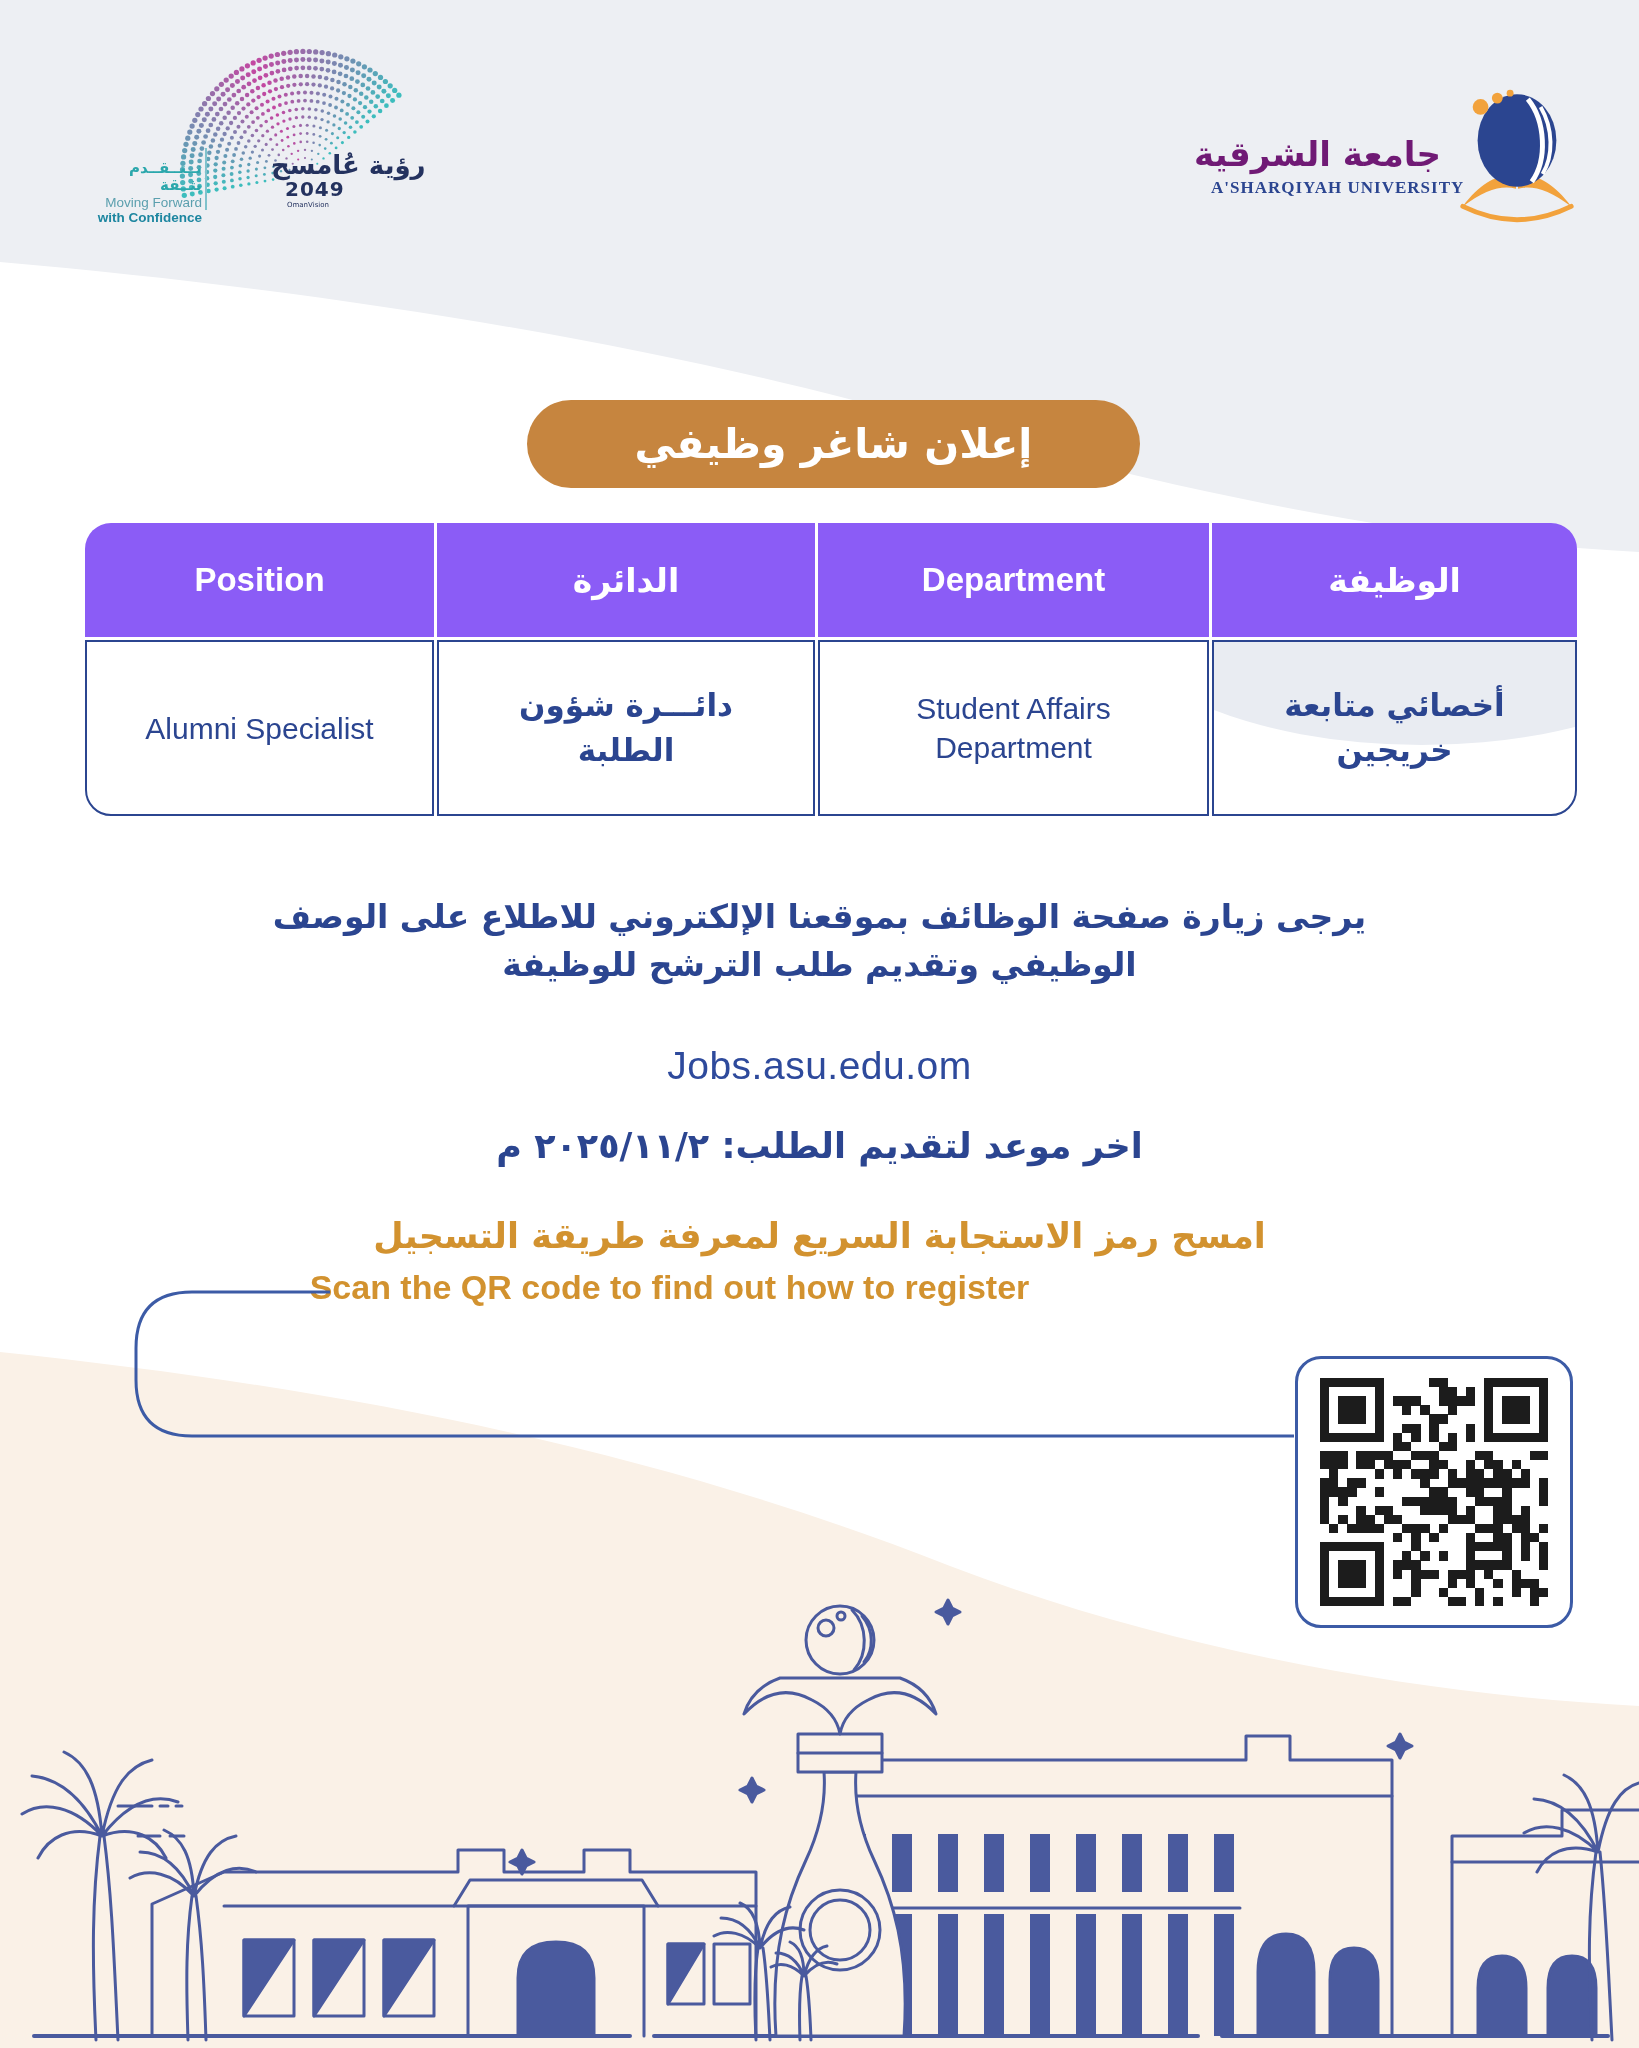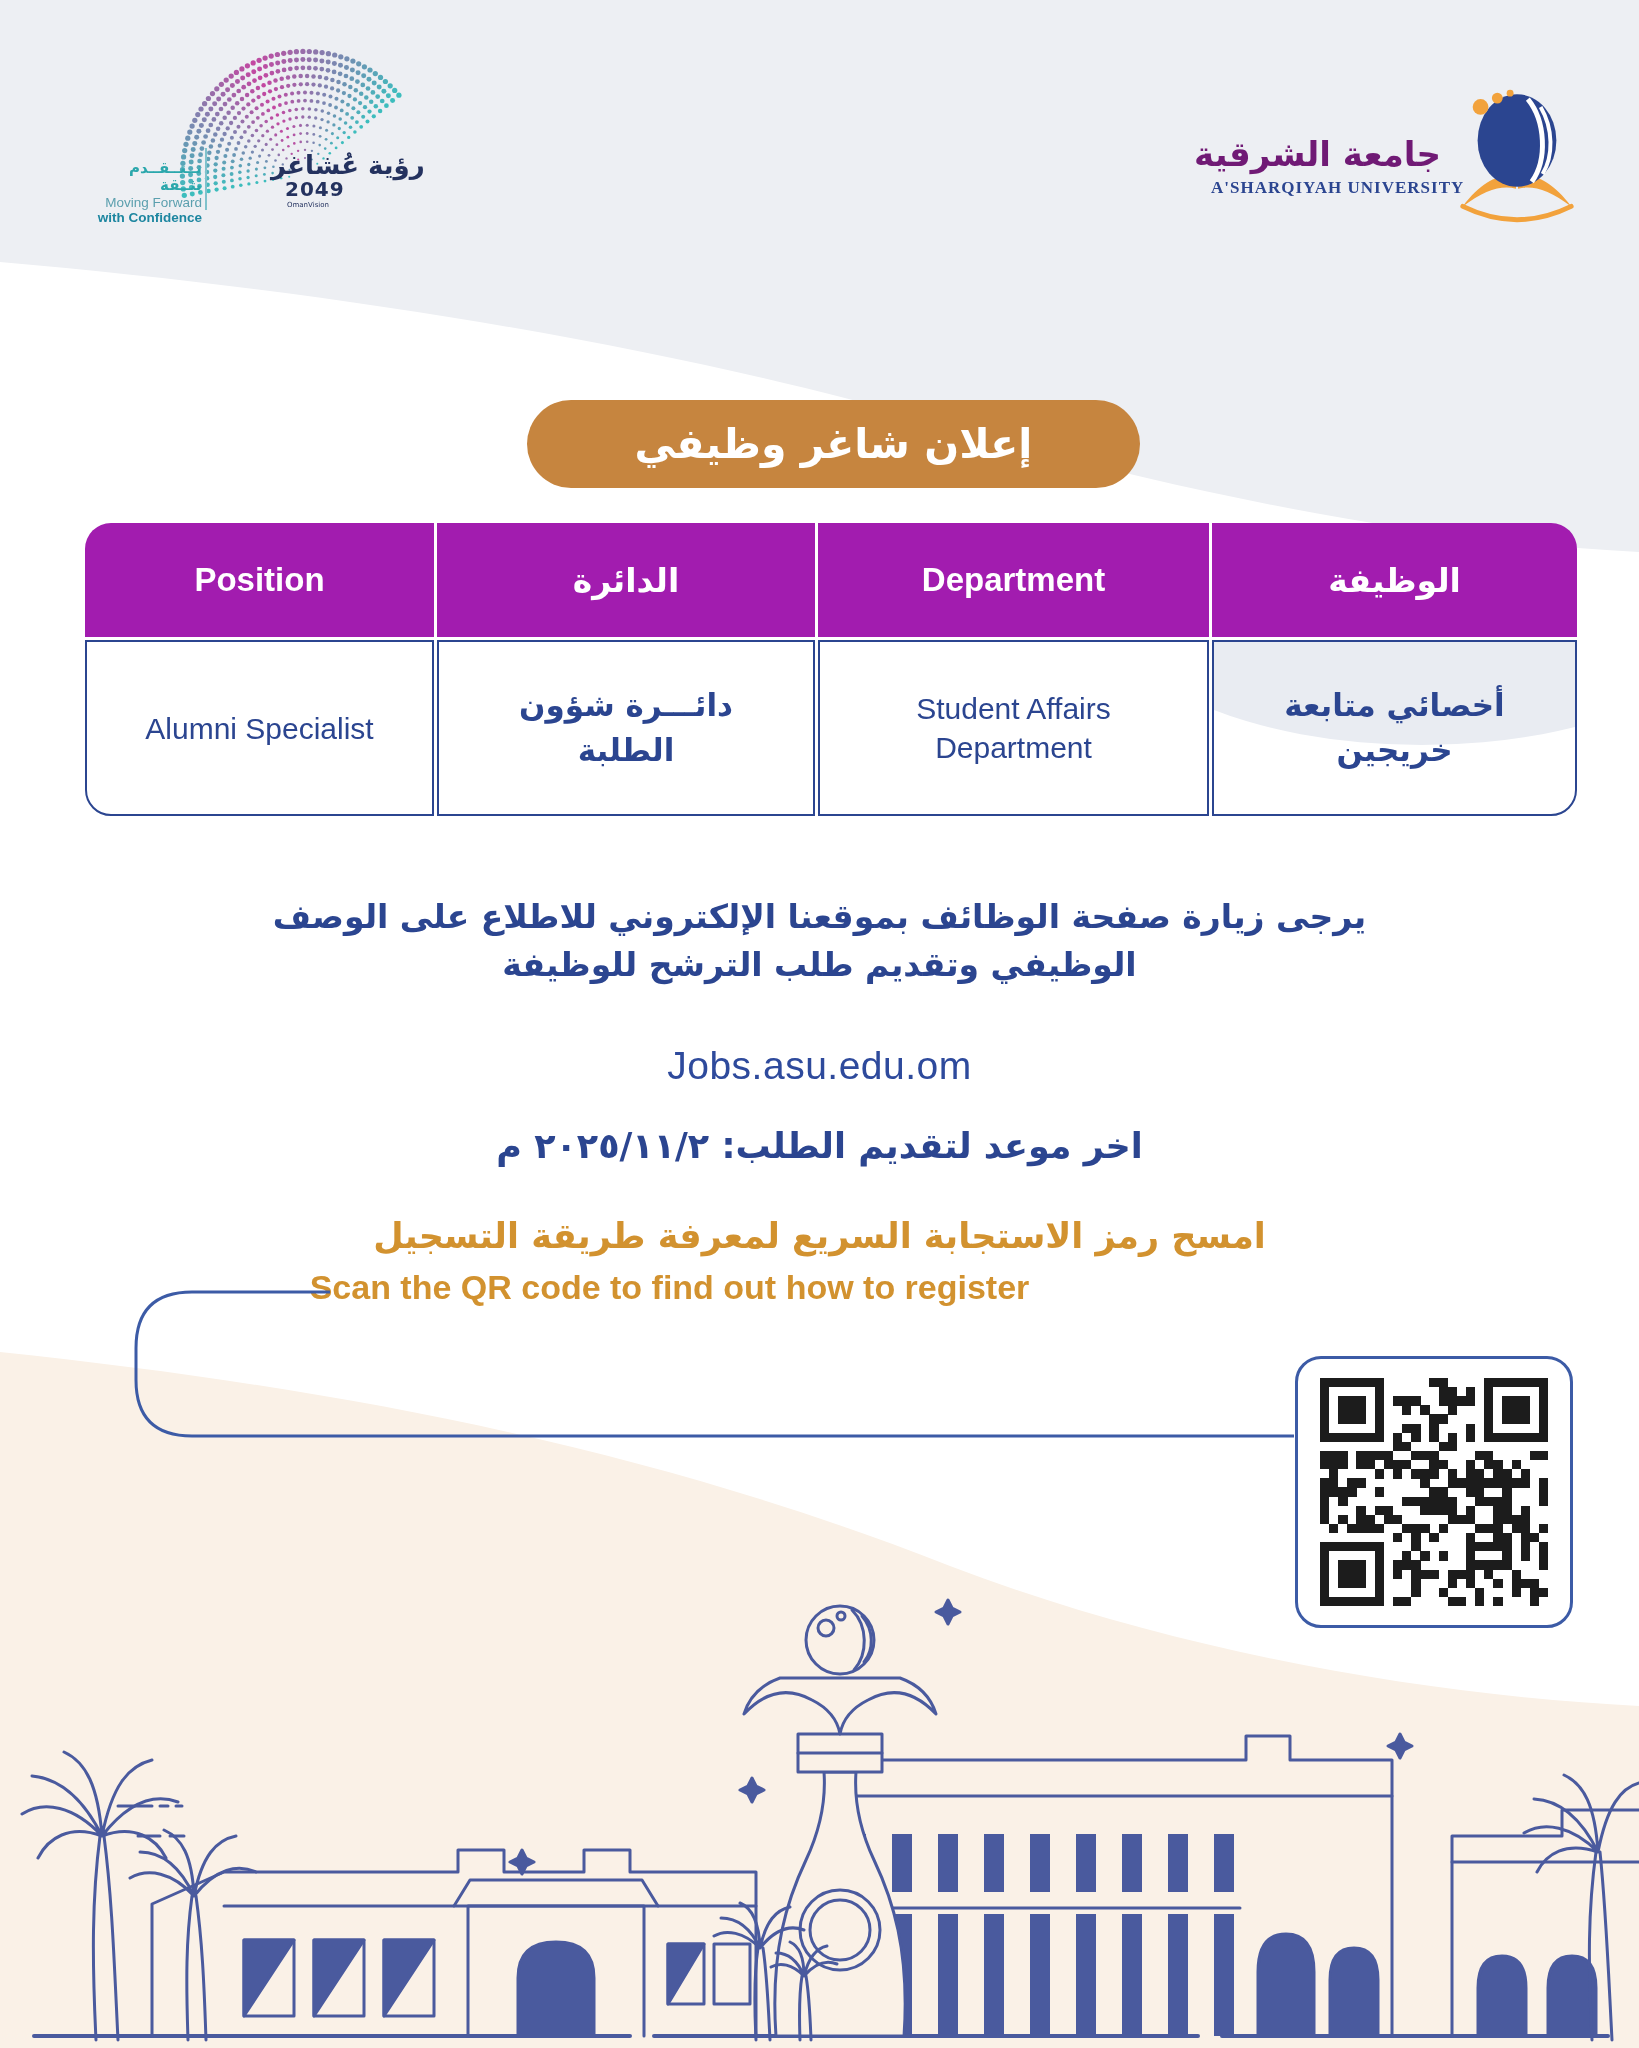--- a/index.html
+++ b/index.html
@@ -27,21 +27,21 @@
         letter-spacing:1px;margin-top:4px;white-space:nowrap;}
 
   
   .banner{position:absolute;left:527px;top:368px;width:613px;height:88px;border-radius:44px;
           background:#c6853f;display:flex;align-items:center;justify-content:center;margin-top:32px;}
   .banner span{color:#ffffff;font-size:41px;font-weight:700;direction:rtl;}
 
   
   .jobs-table{position:absolute;left:85px;top:523px;display:flex;gap:3px;}
   .jt-col{display:flex;flex-direction:column;gap:3px;}
-  .th{height:114px;background:#a21caf;color:#fff;display:flex;align-items:center;justify-content:center;}
+  .th{height:114px;background:#8b5cf6;color:#fff;display:flex;align-items:center;justify-content:center;}
   .td{height:176px;background:#fff;border:2px solid #2b4590;box-sizing:border-box;color:#2b4590;
       display:flex;align-items:center;justify-content:center;text-align:center;position:relative;overflow:hidden;}
   .col-1{width:349px;} .col-2{width:391px;} .col-3{width:378px;} .col-4{width:365px;}
   .col-1 .th{border-top-left-radius:26px;} .col-4 .th{border-top-right-radius:26px;}
   .col-1 .td{border-bottom-left-radius:26px;} .col-4 .td{border-bottom-right-radius:26px;}
   .th-en{font-family:"Liberation Sans",sans-serif;font-size:33px;font-weight:600;}
   .th-ar{font-size:33px;font-weight:700;direction:rtl;}
   .td-en{font-family:"Liberation Sans",sans-serif;font-size:30px;line-height:1.3;}
   .td-en span{max-width:300px;display:block;position:relative;}
   .td-ar{font-size:31px;font-weight:700;direction:rtl;line-height:1.45;}
@@ -571,21 +571,21 @@
         <circle cx="339.7" cy="68.4" r="2.61" fill="rgb(52,180,184)" opacity="0.92"></circle>
         <circle cx="343.9" cy="73.2" r="2.61" fill="rgb(46,185,185)" opacity="0.92"></circle>
       </svg>
     <div class="v-text">
       <div class="v-ar">نــتــقــدم بثــقة</div>
       <div class="v-en1">Moving Forward</div>
       <div class="v-en2">with Confidence</div>
     </div>
     <div class="v-sep"></div>
     <div class="v-oman">
-      <div class="v-title">رؤية عُشاغر</div>
+      <div class="v-title">رؤية عُامسح</div>
       <div class="v-year">2049</div>
       <div class="v-cap">OmanVision</div>
     </div>
   </div>
 
   <div class="uni-logo">
     <svg class="uni-mark" viewBox="0 0 130 160">
       <path d="M10,119 C30,92 50,85 64,89 L64,101 C50,97 32,102 10,119 Z" fill="#f2a23c"></path>
       <path d="M120,119 C100,92 80,85 66,89 L66,101 C80,97 98,102 120,119 Z" fill="#f2a23c"></path>
       <path d="M10,119 Q65,146 120,119" stroke="#f2a23c" stroke-width="5" fill="none" stroke-linecap="round"></path>

